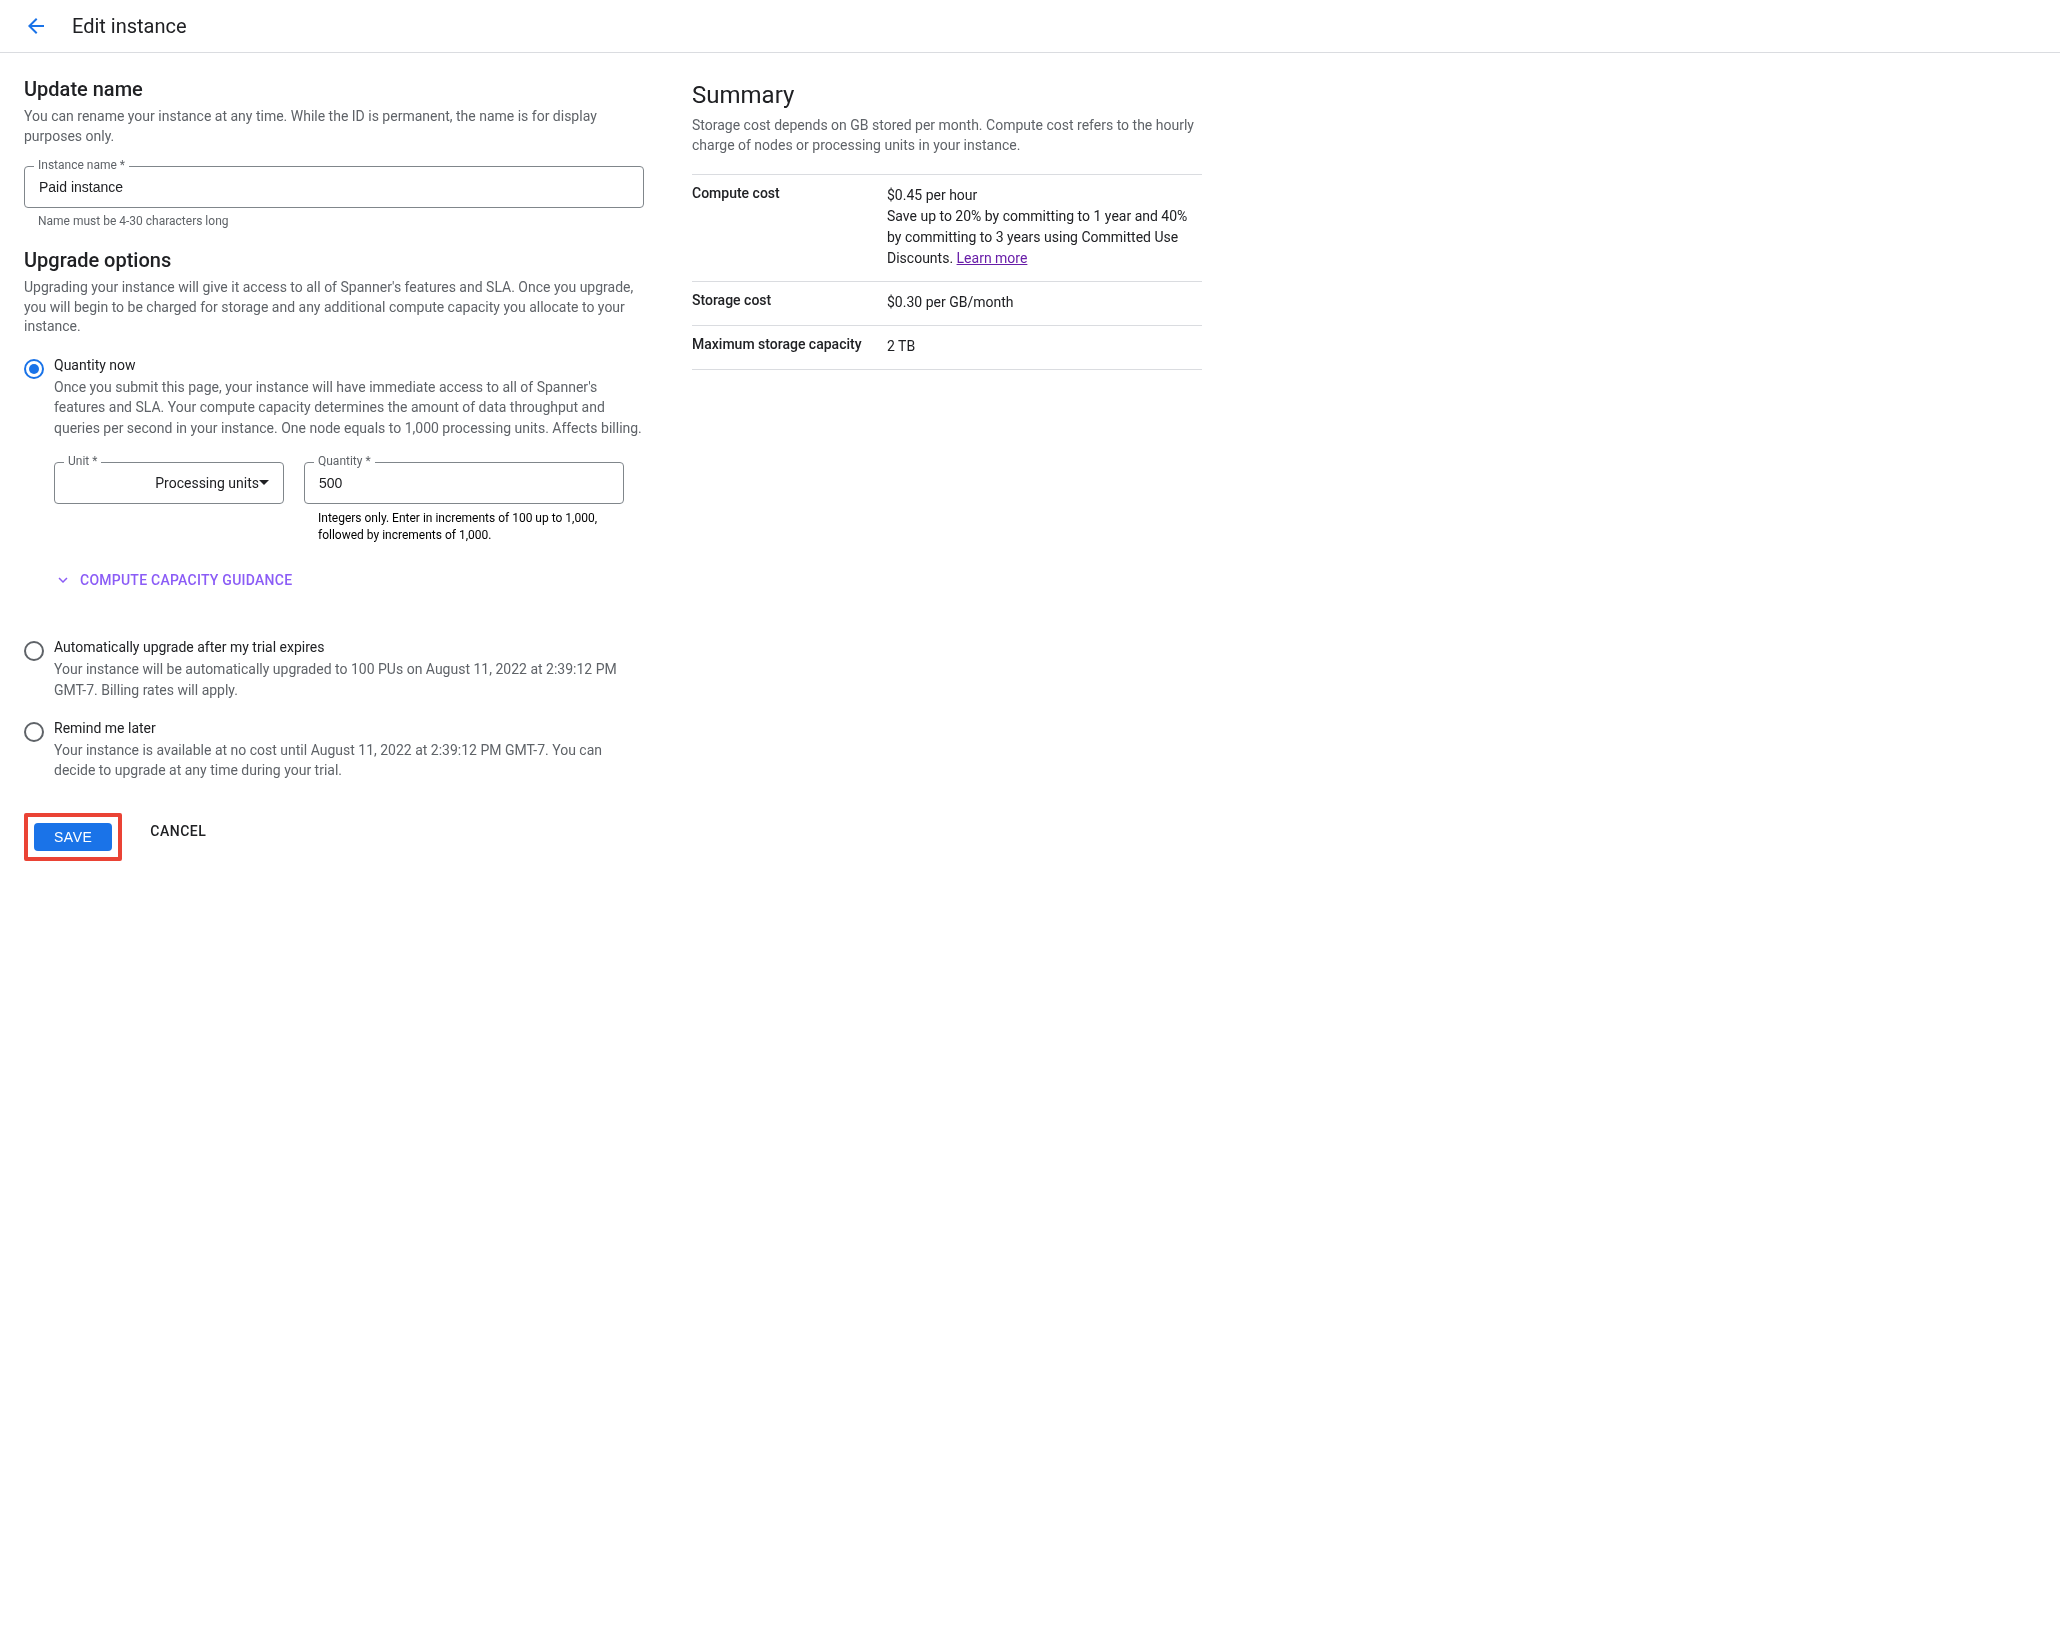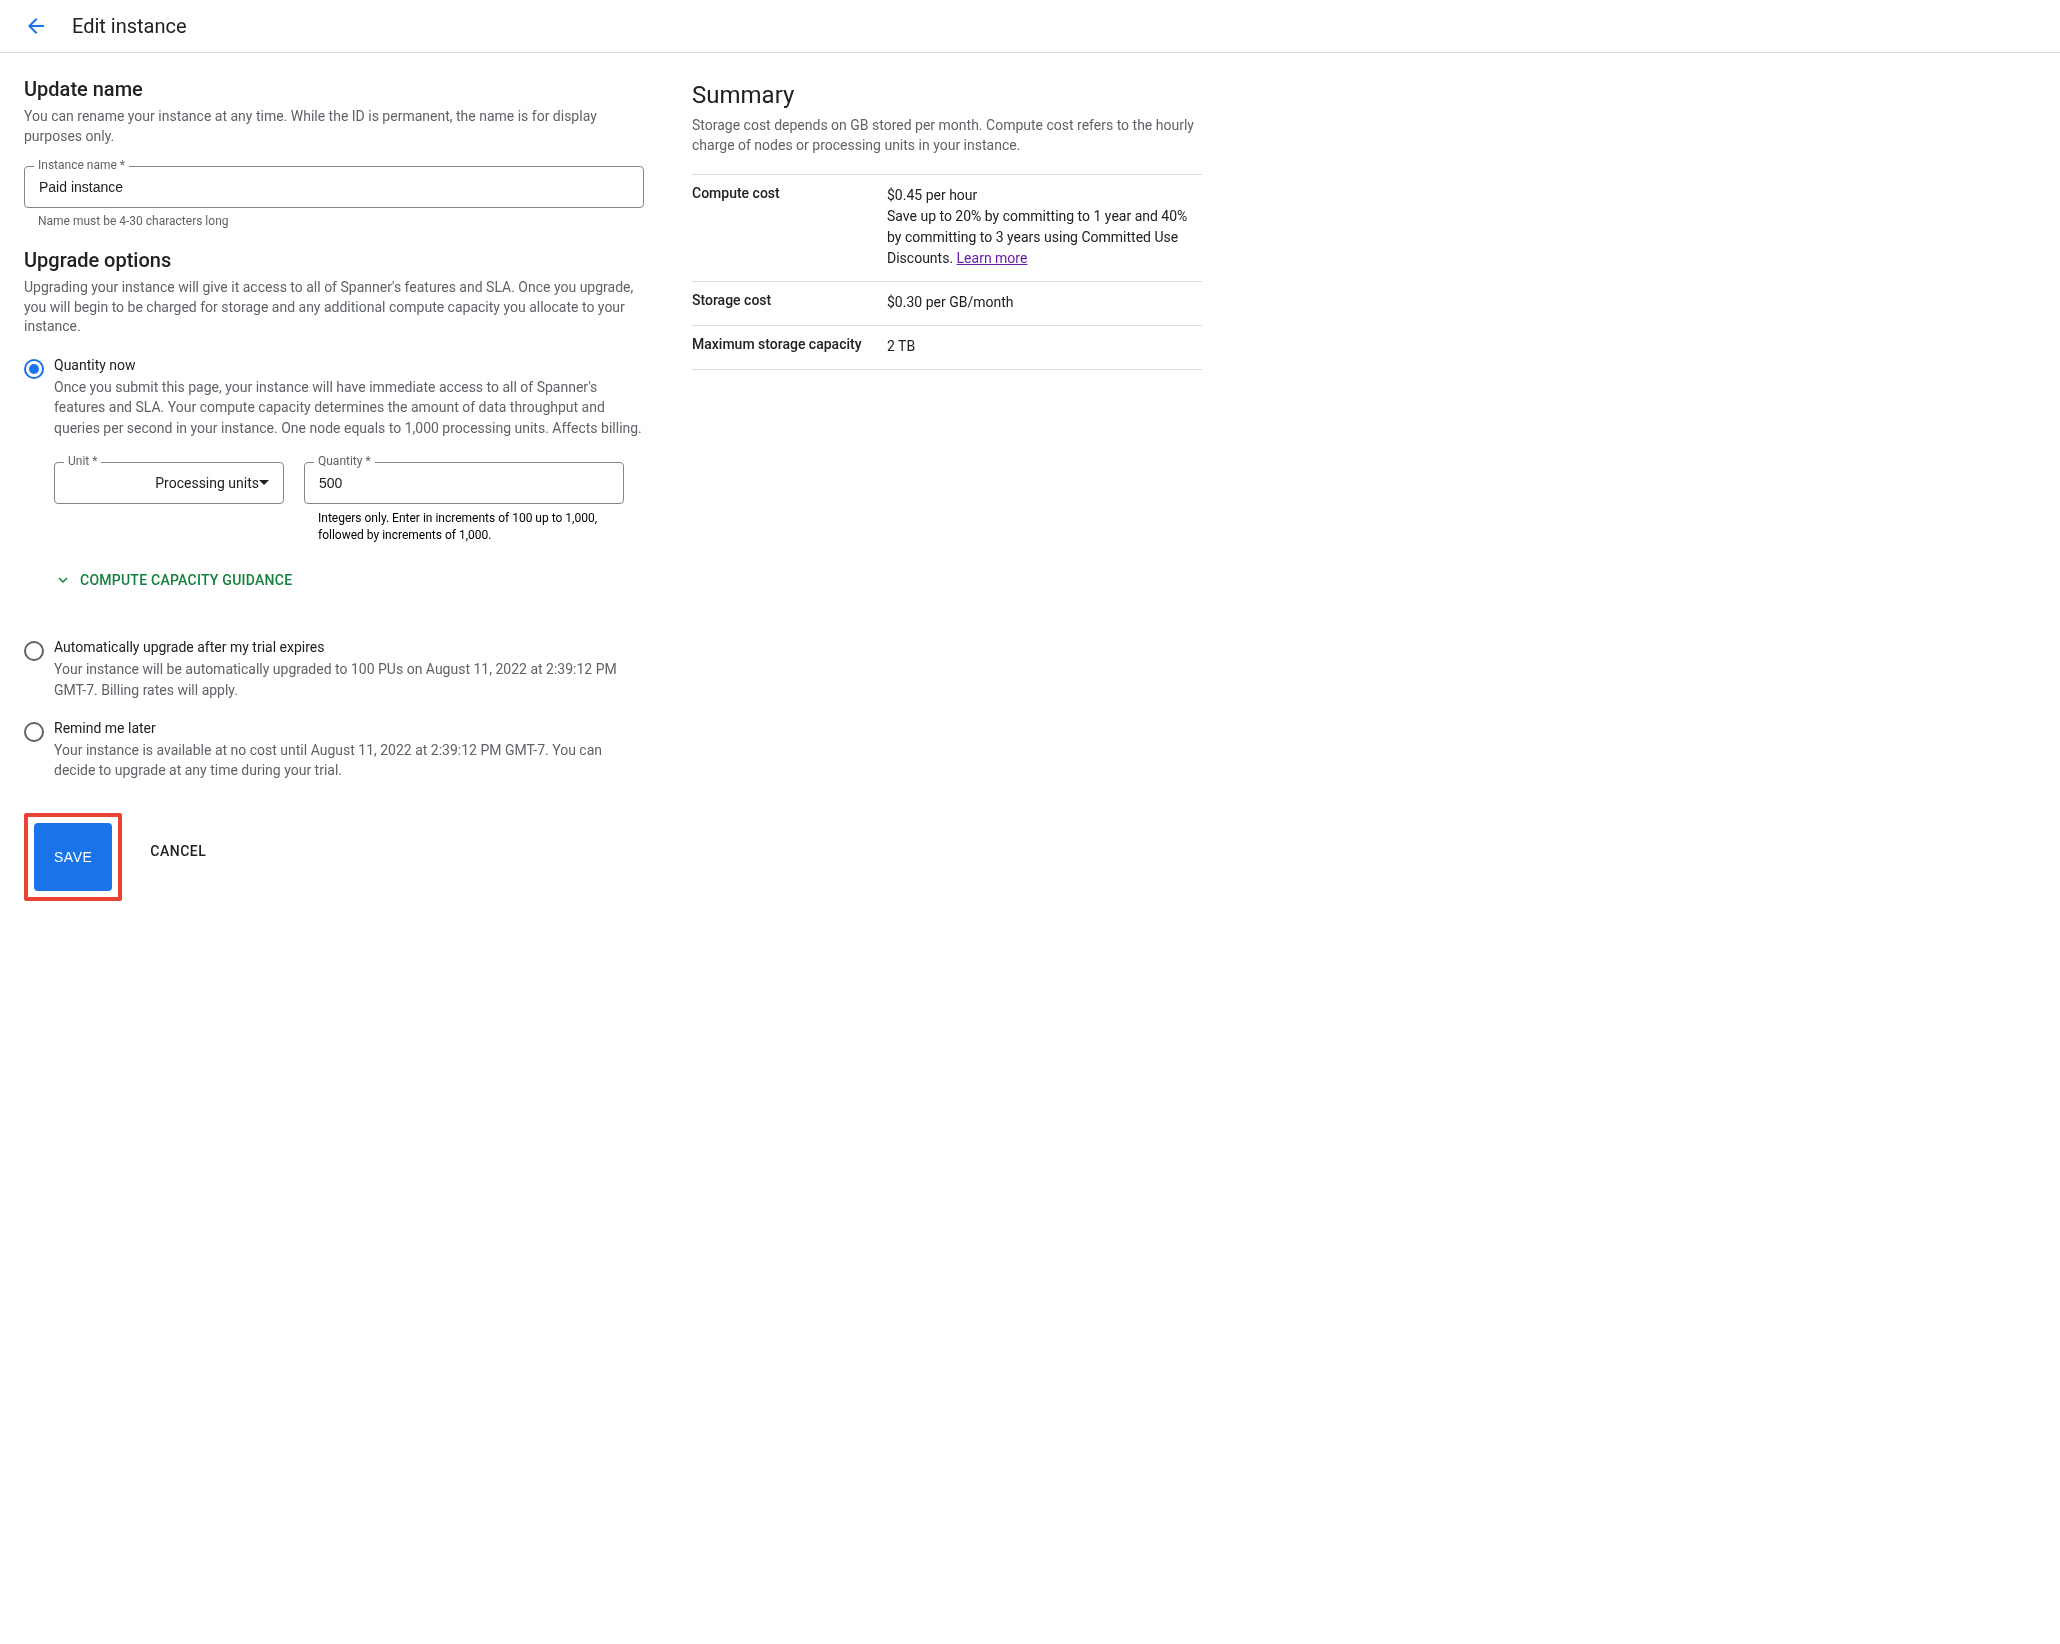--- a/index.html
+++ b/index.html
@@ -190,21 +190,21 @@
       font-size: 12px;
       color: #000000;
       margin-left: 14px;
       margin-top: 6px;
       line-height: 1.4;
     }
     .expand-link {
       display: flex;
       align-items: center;
       gap: 8px;
-      color: #15803d;
+      color: #8b5cf6;
       font-size: 14px;
       font-weight: 500;
       margin-top: 28px;
       margin-left: 30px;
       margin-bottom: 30px;
       cursor: pointer;
       letter-spacing: 0.25px;
     }
     .chevron-down {
       width: 18px;
@@ -217,21 +217,21 @@
       margin-top: 12px;
       padding: 6px;
       border: 4px solid #ea4335;
       border-radius: 2px;
       width: fit-content;
     }
     .btn-save {
       background: #1a73e8;
       color: #fff;
       border: none;
-      padding: 26px 20px;
+      padding: 6px 20px;
       border-radius: 4px;
       font-size: 14px;
       font-weight: 500;
       letter-spacing: 0.5px;
       cursor: pointer;
     }
     .btn-cancel {
       color: #202124;
       font-size: 14px;
       font-weight: 500;

